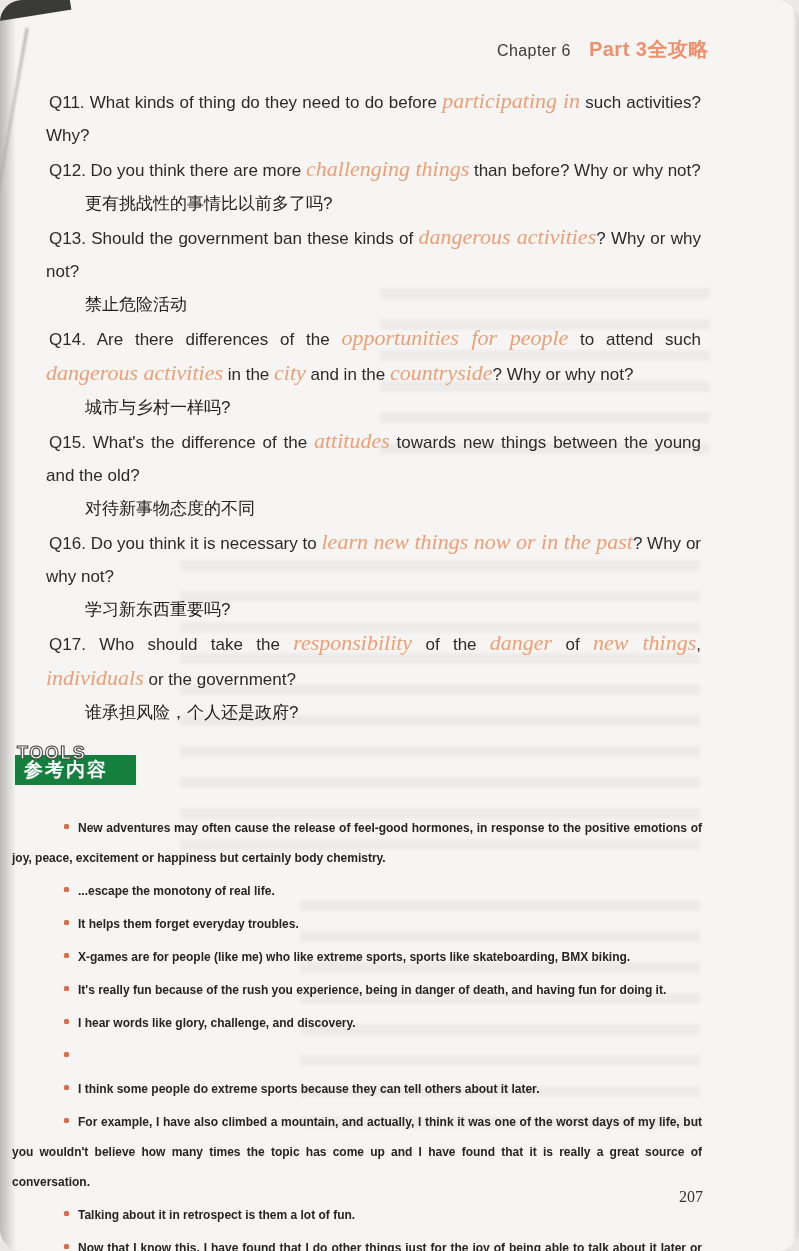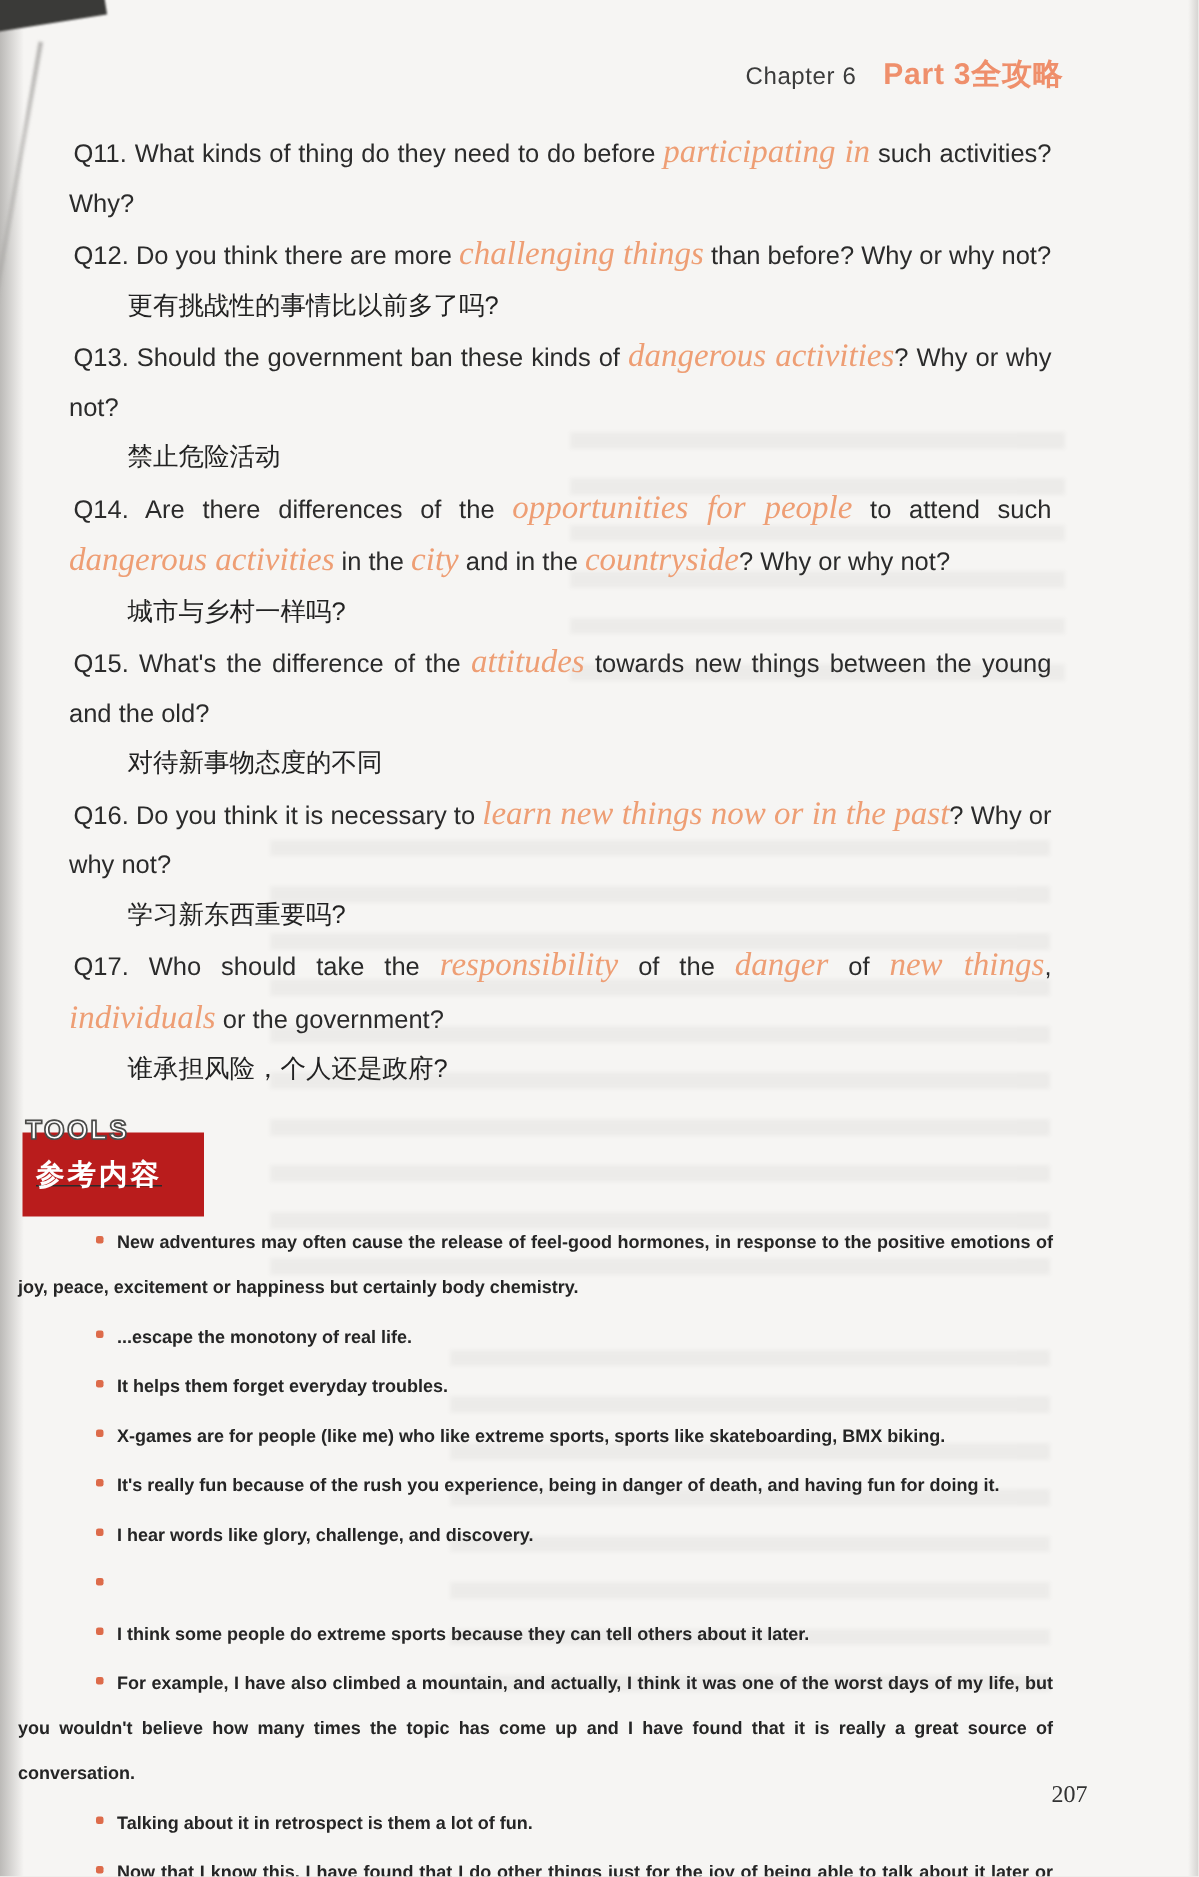--- a/index.html
+++ b/index.html
@@ -1,19 +1,19 @@
 <!DOCTYPE html>
 <html><head>
 <meta charset="utf-8">
 <style>
   html,body { margin:0; padding:0; background:#e9e8e6; }
   .page {
     position:relative; width:799px; height:1251px; margin:0 auto;
     background:#f6f5f3; overflow:hidden;
-    font-family:"Liberation Sans", sans-serif; color:#2b2b2b;
+    font-family:"Liberation Sans", sans-serif; color:#2b2b2b;border-radius:22px;
   }
   
   .gutter-shadow { position:absolute; left:0; top:0; bottom:0; width:16px;
     background:linear-gradient(to right, rgba(140,138,135,.55), rgba(246,245,243,0)); }
   .corner-mark { position:absolute; left:-10px; top:-8px; width:80px; height:24px;
     background:#3a3a38; transform:rotate(-9deg); filter:blur(.6px); }
   .corner-streak { position:absolute; left:4px; top:26px; width:3px; height:250px;
     background:linear-gradient(to bottom, rgba(120,118,115,.5), rgba(120,118,115,0));
     transform:rotate(10deg); filter:blur(1px); }
   .edge-right { position:absolute; right:0; top:0; bottom:0; width:7px;
@@ -36,33 +36,33 @@
   .qlabel { color:#2b2b2b;margin-left:16px; }
   .hl { font-family:"Liberation Serif", serif; font-style:italic;
     font-size:22px; color:#ee9e74; }
   .cn { margin:0 0 0 52px; font-size:17px; line-height:33px; color:#222; }
 
   
   .badge-wrap { position:relative; margin:26px 0 14px -18px; height:44px; width:130px; }
   .badge-tools { position:absolute; left:2px; top:-12px; z-index:2;
     font-size:18px; font-weight:bold; letter-spacing:1.5px; color:#ffffff;
     -webkit-text-stroke:1.1px #4a4a48; text-shadow:0 0 1px #6b6b69; }
-  .badge-box { position:absolute; left:0; top:0; width:121px; height:56px;
-    background:#b91c1c; display:flex; align-items:center; padding-left:9px;
-    box-sizing:border-box;text-decoration:underline; }
+  .badge-box { position:absolute; left:0; top:0; width:121px; height:30px;
+    background:#15803d; display:flex; align-items:center; padding-left:9px;
+    box-sizing:border-box; }
   .badge-label { color:#ffffff; font-size:19px; letter-spacing:2px; font-weight:bold; }
 
   
   .bullets { margin:6px 0 0 -21px; width:690px; }
   .bullet { margin:0 0 3px 0; font-size:12px; line-height:30px;
     text-align:justify; text-indent:52px; color:#252525;font-weight:bold; }
   .dot { display:inline-block; width:5px; height:5px; background:#dd6b4a;
     border-radius:1.5px; margin-right:9px; vertical-align:3px; }
 
-  .page-number { position:absolute; top:1188px; right:74px;
+  .page-number { position:absolute; top:1188px; right:96px;
     font-family:"Liberation Serif", serif; font-size:16px; color:#333; }
 </style>
 </head>
 <body>
 
 <div class="page">
   <div class="gutter-shadow"></div>
   <div class="corner-mark"></div>
   <div class="corner-streak"></div>
   <div class="edge-right"></div>

